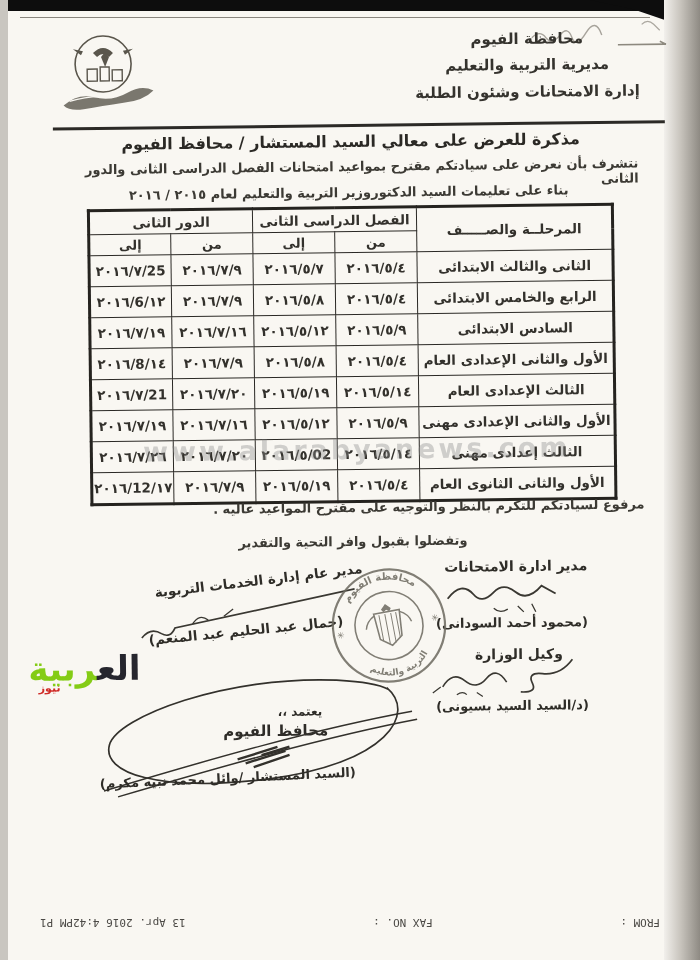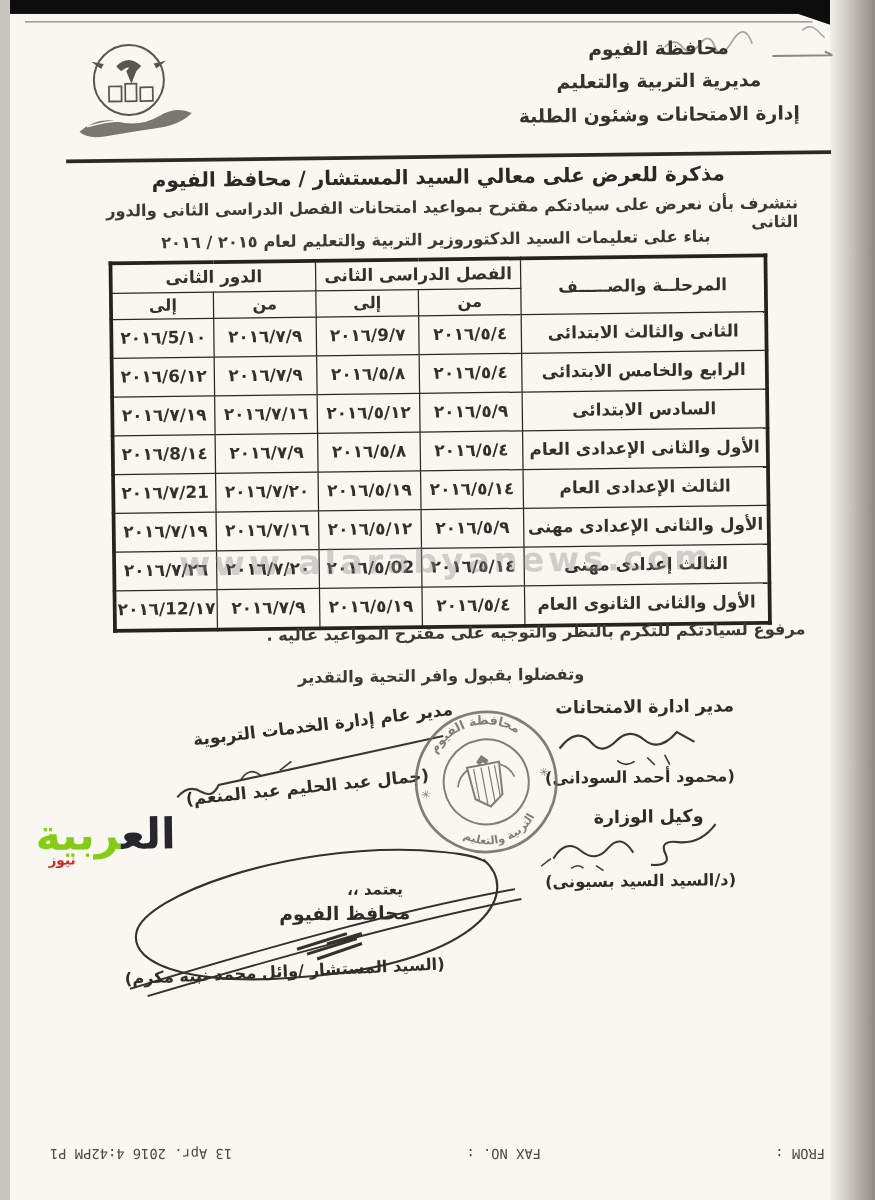--- a/index.html
+++ b/index.html
@@ -143,23 +143,23 @@
       </tr>
       <tr class="sub">
         <th>من</th>
         <th>إلى</th>
         <th>من</th>
         <th>إلى</th>
       </tr>
       <tr>
         <td>الثانى والثالث الابتدائى</td>
         <td class="date">٢٠١٦/٥/٤</td>
-        <td class="date">٢٠١٦/9/٧</td>
-        <td class="date">٢٠١٦/٧/٩</td>
-        <td class="date">٢٠١٦/5/١٠</td>
+        <td class="date">٢٠١٦/٥/٧</td>
+        <td class="date">٢٠١٦/٧/٩</td>
+        <td class="date">٢٠١٦/٧/25</td>
       </tr>
       <tr>
         <td>الرابع والخامس الابتدائى</td>
         <td class="date">٢٠١٦/٥/٤</td>
         <td class="date">٢٠١٦/٥/٨</td>
         <td class="date">٢٠١٦/٧/٩</td>
         <td class="date">٢٠١٦/6/١٢</td>
       </tr>
       <tr>
         <td>السادس الابتدائى</td>

